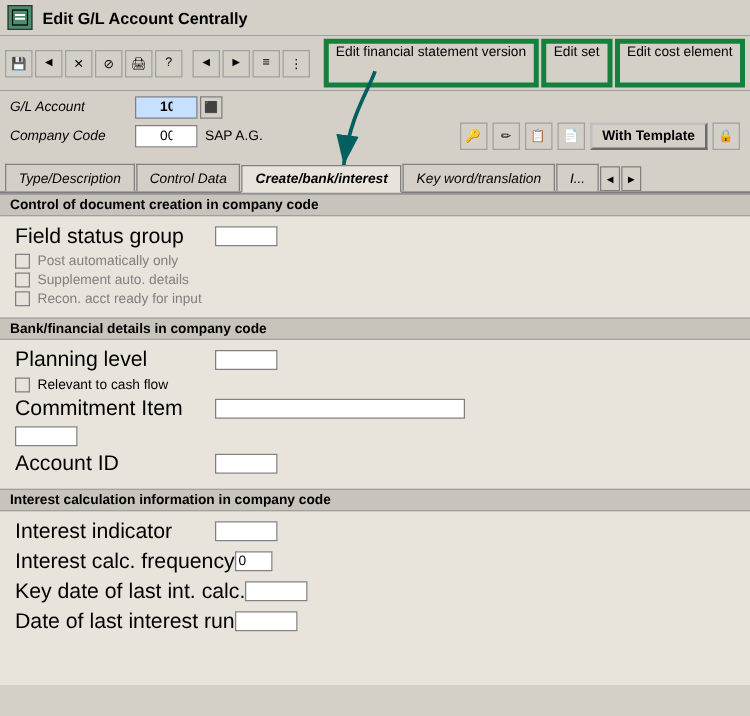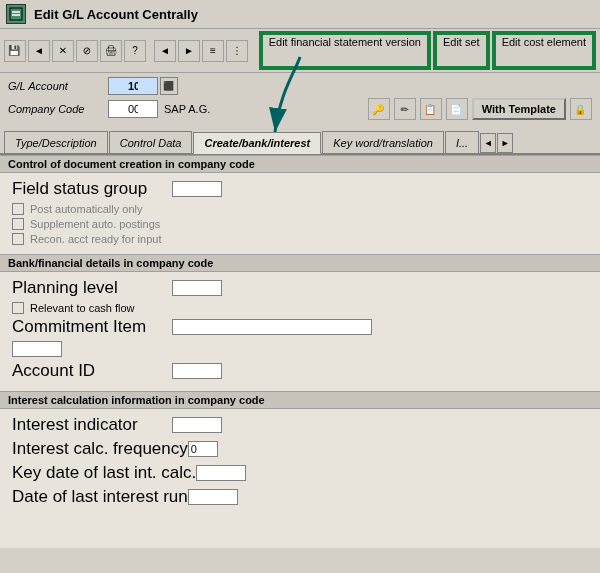--- a/index.html
+++ b/index.html
@@ -298,21 +298,21 @@
       <div class="form-row">
         <span class="form-label">Field status group</span>
         <input class="form-input form-input-small" type="text" value="" style="">
       </div>
       <div class="checkbox-row">
         <div class="checkbox-box"></div>
         <span class="checkbox-label">Post automatically only</span>
       </div>
       <div class="checkbox-row">
         <div class="checkbox-box"></div>
-        <span class="checkbox-label">Supplement auto. postings</span>
+        <span class="checkbox-label">Supplement auto. details</span>
       </div>
       <div class="checkbox-row">
         <div class="checkbox-box"></div>
         <span class="checkbox-label">Recon. acct ready for input</span>
       </div>
     </div>
   </div>
 
   <div class="section">
     <div class="section-header">Bank/financial details in company code</div>

